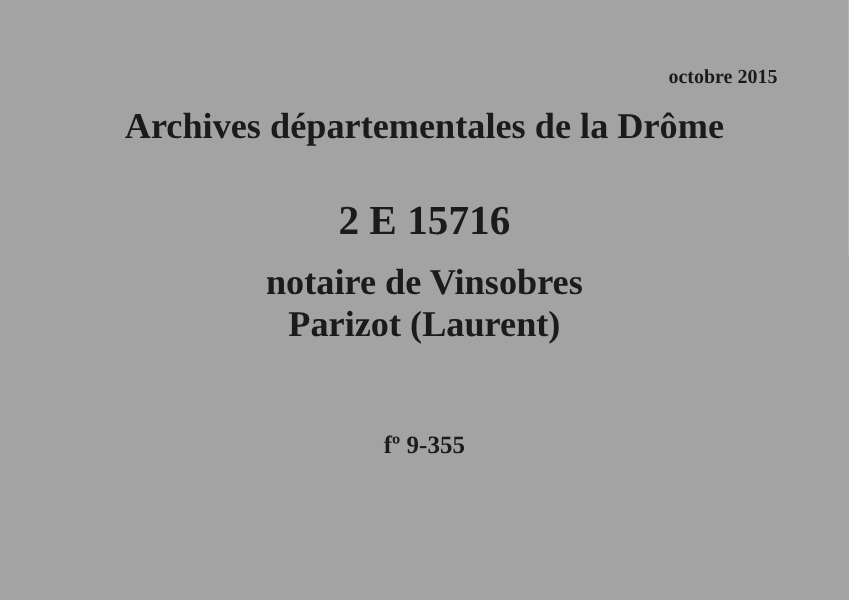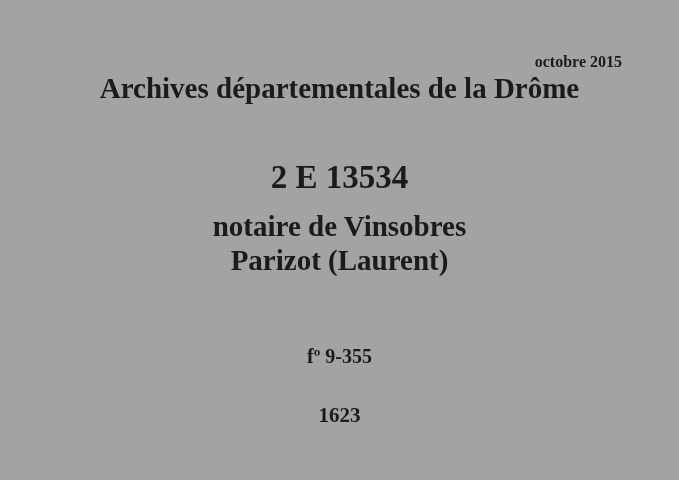--- a/index.html
+++ b/index.html
@@ -32,21 +32,21 @@
   .edition-date {
     position: absolute;
     top: 53px;
     right: 57px;
     font-size: 16px;
     font-weight: bold;
     text-align: right;
     white-space: nowrap;
   }
   .institution {
-    top: 72px;
+    top: 85px;
     font-size: 29px;
     line-height: 33px;
     margin: 0;
   }
   .reference {
     top: 159px;
     font-size: 33px;
     line-height: 36px;
   }
   .notary-block {
@@ -72,24 +72,23 @@
 </style>
 </head>
 <body>
 
 <div class="page">
 
   <div class="edition-date">octobre 2015</div>
 
   <h1 class="line institution">Archives départementales de la Drôme</h1>
 
-  <div class="line reference">2 E 13534</div>
+  <div class="line reference">2 E 15716</div>
 
   <div class="notary-block">
     <div>notaire de Vinsobres</div>
     <div>Parizot (Laurent)</div>
   </div>
 
   <div class="line folio">fº 9-355</div>
 
-  <div class="line year">1623</div>
 
 </div>
 
 </body></html>

